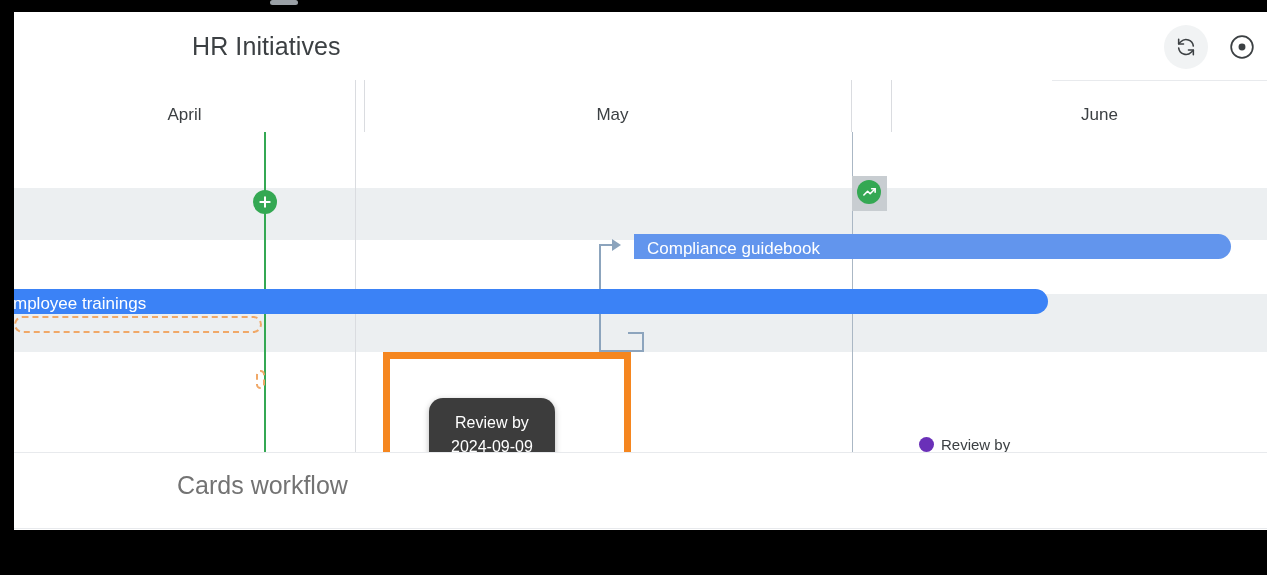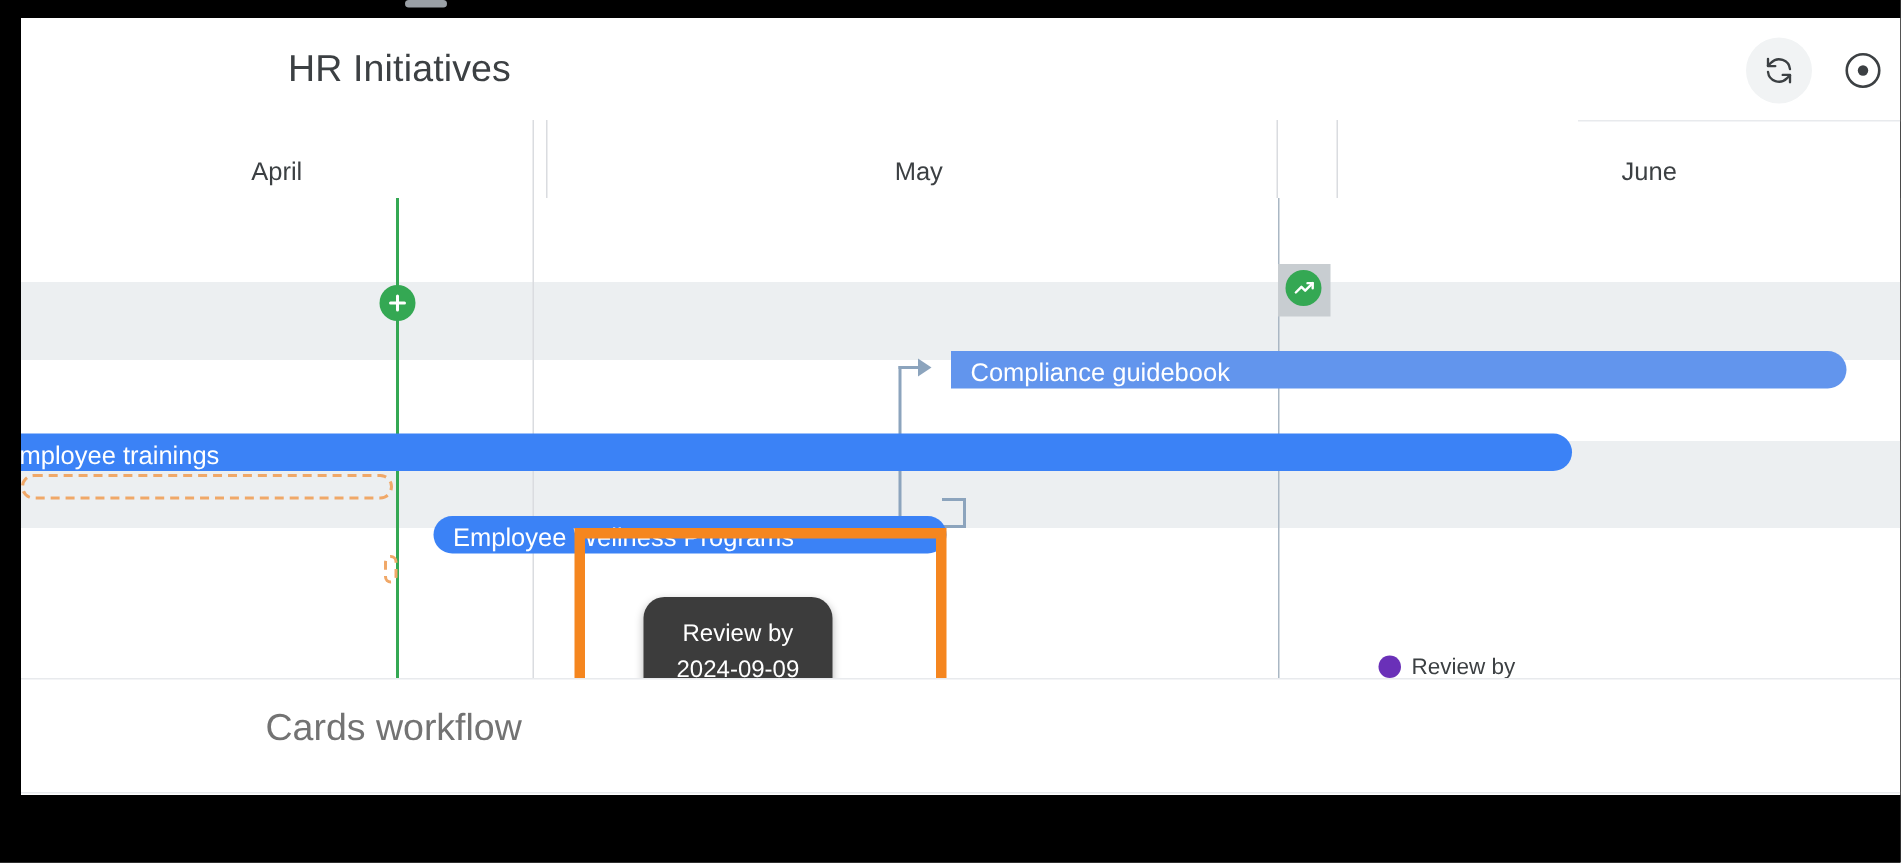--- a/index.html
+++ b/index.html
@@ -154,23 +154,20 @@
       <div class="baseline" style="left:242px;top:238px;width:9px;height:19px;"></div>
 
       <div class="bar blue sq-left" style="left:620px;top:102px;width:597px;">
         <span>Compliance guidebook</span>
       </div>
 
       <div class="bar green sq-left" style="left:-14px;top:157px;width:1048px;">
         <span>mployee trainings</span>
       </div>
 
-      <div class="bar green" style="left:275px;top:212px;width:342px;">
-        <span>Employee Wellness Programs</span>
-      </div>
 
       <div class="milestone" style="left:905px;top:304px;">
         <div class="ms-dot"></div>
         <div class="ms-label">Review by</div>
       </div>
 
       <div class="tooltip" style="left:415px;top:266px;">
         <div>Review by</div>
         <div>2024-09-09</div>
       </div>

